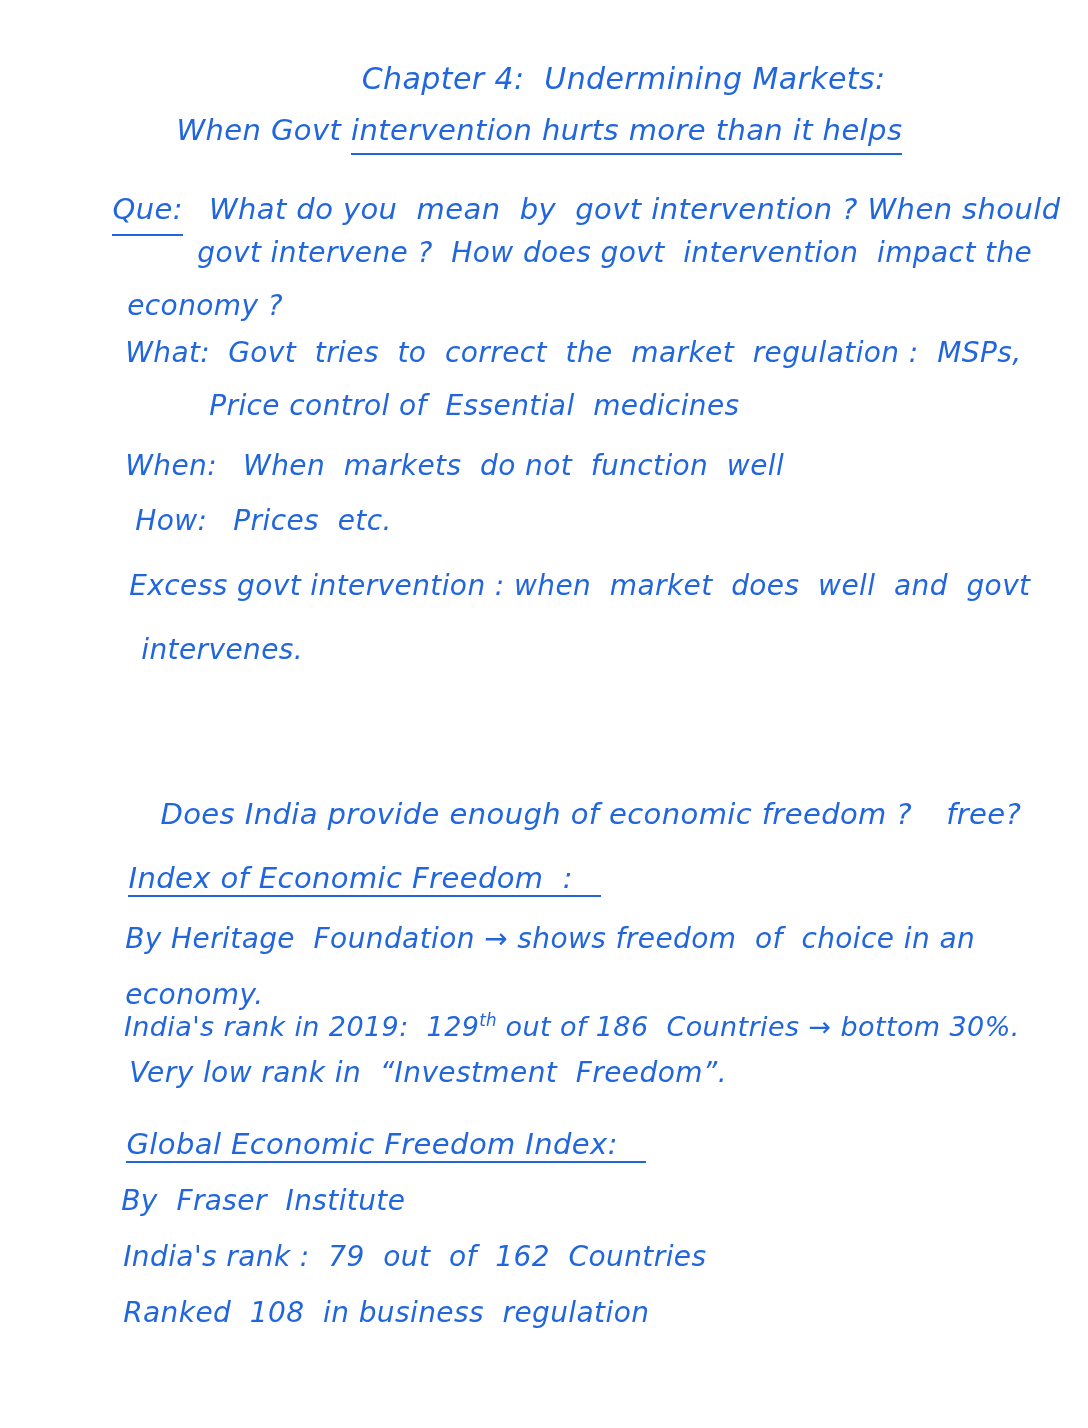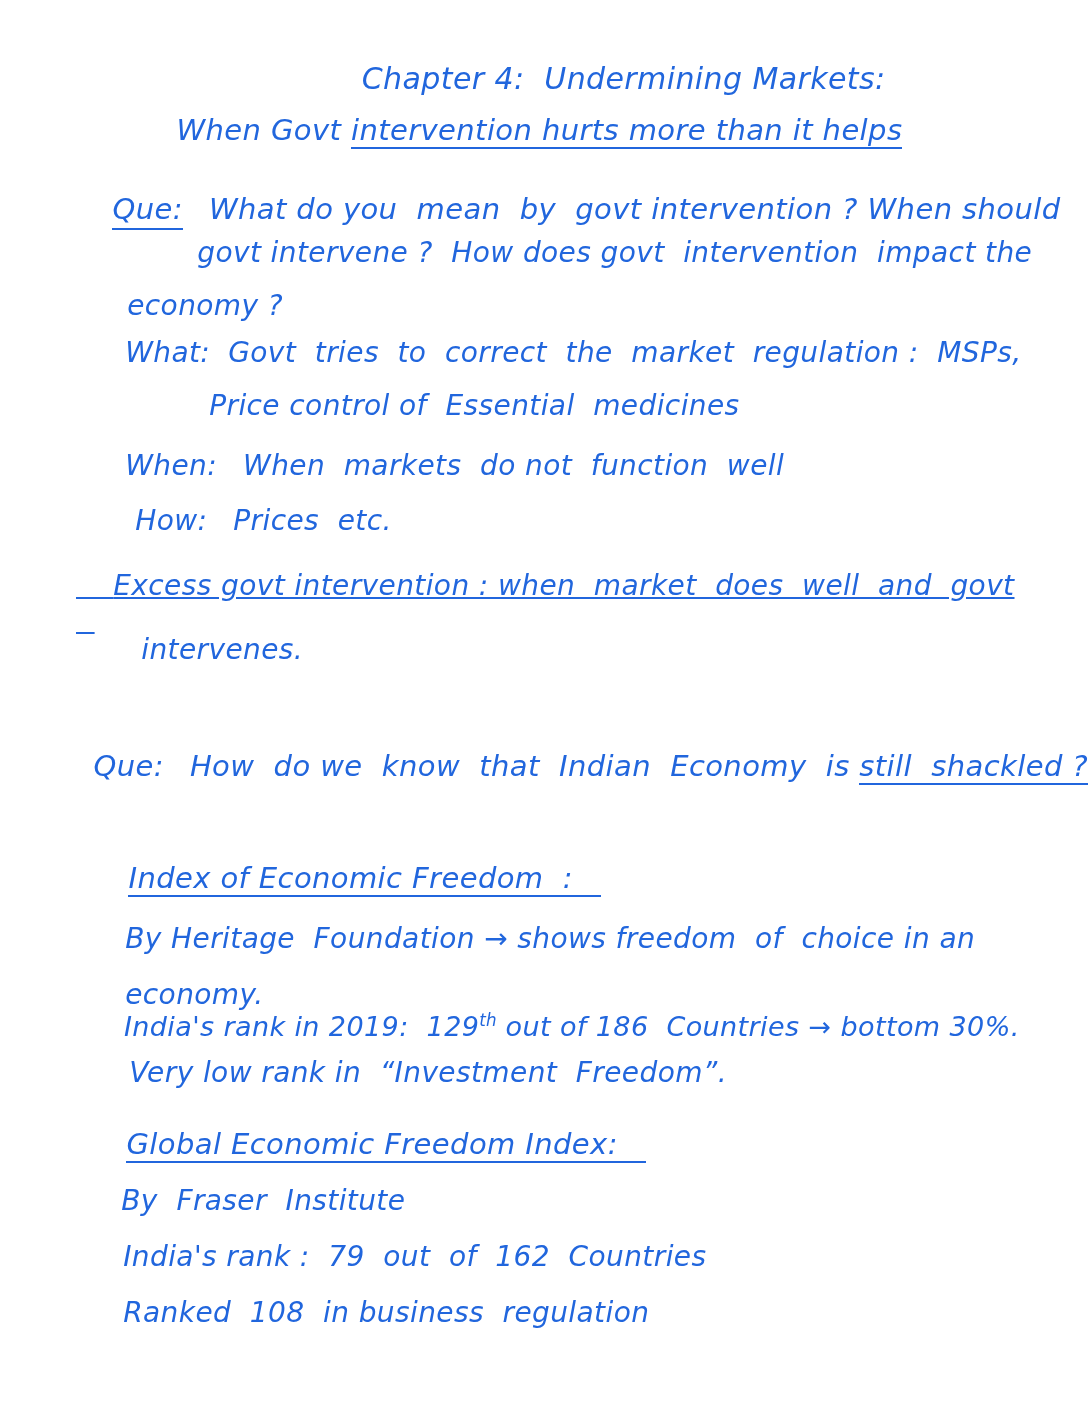--- a/index.html
+++ b/index.html
@@ -18,21 +18,21 @@
   .line {
     position: absolute;
     white-space: pre;
     letter-spacing: 0.4px;
     line-height: 1.25;
   }
   .sz30 { font-size: 30px; }
   .sz29 { font-size: 29px; }
   .sz28 { font-size: 28px; }
   .sz27 { font-size: 27px; }
-  .u { border-bottom: 2.5px solid var(--ink); }
+  .u { border-bottom: 2.5px solid var(--ink); padding-bottom: 6px; }
   .u-head { border-bottom: 2.5px solid var(--ink); padding-right: 28px; }
   .label { display: inline-block; }
   .gap-lg { margin-left: 26px; }
   .gap-md { margin-left: 18px; }
   .gap-note { margin-left: 34px; }
   sup { font-size: 0.62em; vertical-align: super; letter-spacing: 0; }
 </style>
 </head>
 <body>
 
@@ -61,29 +61,29 @@
   <div class="line sz28" style="left:172px; top:353px;">
     <span>Price control of  Essential  medicines</span>
   </div>
   <div class="line sz28" style="left:88px; top:413px;">
     <span class="label">When:</span><span class="gap-lg">When  markets  do not  function  well</span>
   </div>
   <div class="line sz28" style="left:98px; top:468px;">
     <span class="label">How:</span><span class="gap-lg">Prices  etc.</span>
   </div>
 
-  <div class="line sz28" style="left:76px; top:533px;text-decoration:underline;">
+  <div class="line sz28" style="left:92px; top:533px;">
     <span>Excess govt intervention : when  market  does  well  and  govt</span>
   </div>
   <div class="line sz28" style="left:104px; top:597px;">
     <span>intervenes.</span>
   </div>
 
-  <div class="line sz29" style="left:55px; top:712px;">
-    <span class="label">Que:</span><span class="gap-lg">How  do we  know  that  Indian  Economy  is </span><span class="u">still  shackled ?</span>
+  <div class="line sz29" style="left:122px; top:760px;">
+    <span>Does India provide enough of economic freedom ?</span><span class="gap-note">free?</span>
   </div>
 
   <div class="line sz29" style="left:90px; top:824px;">
     <span class="u-head">Index of Economic Freedom  :</span>
   </div>
   <div class="line sz28" style="left:88px; top:886px;">
     <span>By Heritage  Foundation → shows freedom  of  choice in an</span>
   </div>
   <div class="line sz28" style="left:88px; top:942px;">
     <span>economy.</span>

